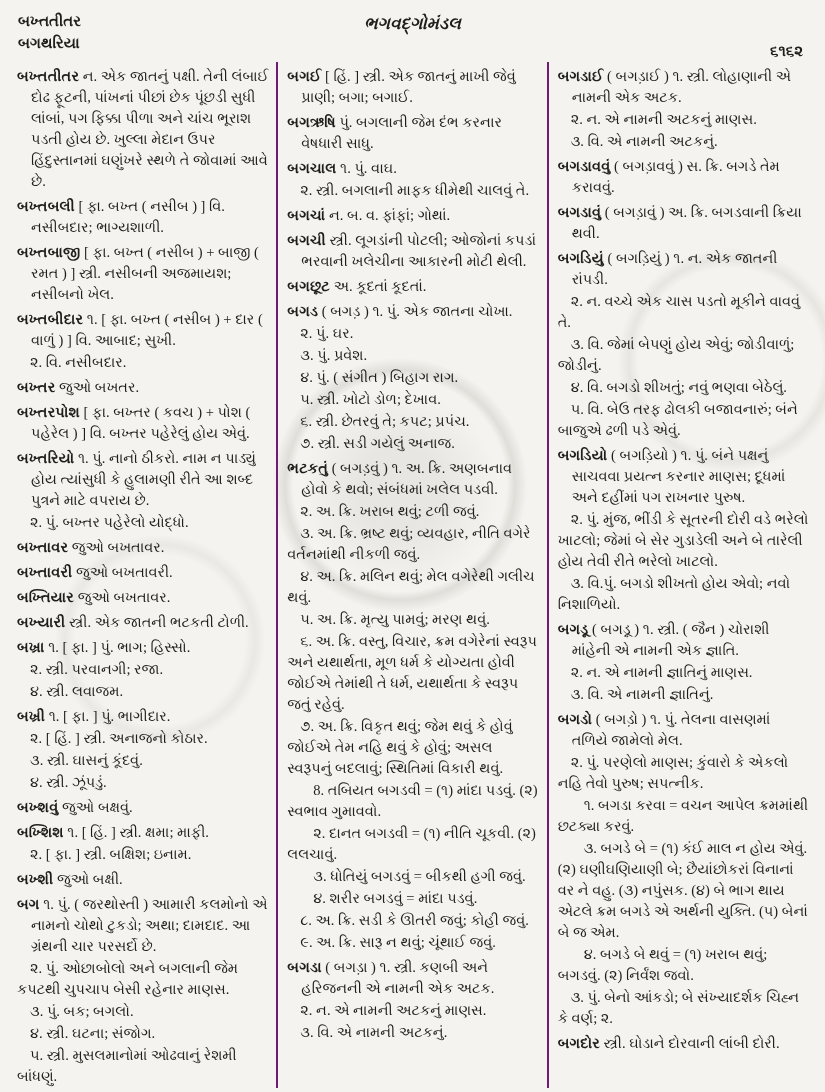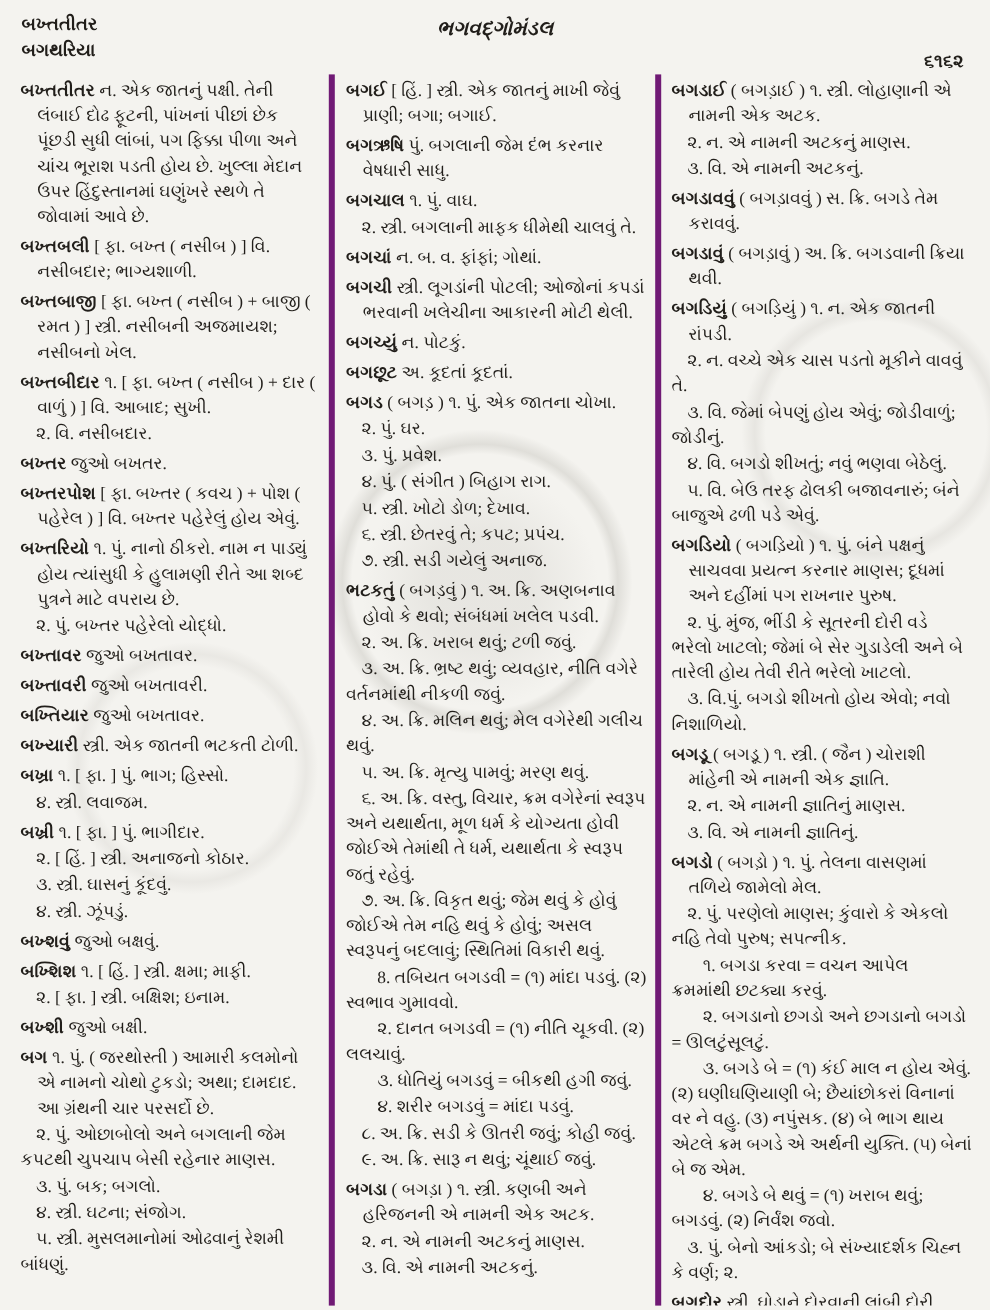--- a/index.html
+++ b/index.html
@@ -33,21 +33,21 @@
     position:absolute;top:62px;left:8px;right:8px;bottom:4px;
     display:flex;align-items:stretch;
   }
   .col{
     flex:1 1 0;
     padding:0 7px 0 9px;
     font-size:14.5px;
     line-height:21px;
     overflow:hidden;
   }
-  .col+.col{border-left:5px solid #701a75;}
+  .col+.col{border-left:2px solid #701a75;}
   .col p{margin:0;}
   .p-entry{padding-left:14px;text-indent:-14px;margin-top:4px !important;}
   .p-sense{text-indent:13px;margin-top:1px !important;}
   .p-idiom{text-indent:26px;margin-top:1px !important;}
   b.hw{font-weight:bold;letter-spacing:.2px;}
 </style>
 </head>
 <body>
 
 <div class="page">
@@ -75,20 +75,21 @@
         <p class="p-sense">૨. વિ. નસીબદાર.</p>
         <p class="p-entry"><b class="hw">બખ્તર</b> જુઓ બખતર.</p>
         <p class="p-entry"><b class="hw">બખ્તરપોશ</b> [ ફા. બખ્તર ( કવચ ) + પોશ ( પહેરેલ ) ] વિ. બખ્તર પહેરેલું હોય એવું.</p>
         <p class="p-entry"><b class="hw">બખ્તરિયો</b> ૧. પું. નાનો ઠીકરો. નામ ન પાડ્યું હોય ત્યાંસુધી કે હુલામણી રીતે આ શબ્દ પુત્રને માટે વપરાય છે.</p>
         <p class="p-sense">૨. પું. બખ્તર પહેરેલો યોદ્ધો.</p>
         <p class="p-entry"><b class="hw">બખ્તાવર</b> જુઓ બખતાવર.</p>
         <p class="p-entry"><b class="hw">બખ્તાવરી</b> જુઓ બખતાવરી.</p>
         <p class="p-entry"><b class="hw">બખ્તિયાર</b> જુઓ બખતાવર.</p>
         <p class="p-entry"><b class="hw">બખ્યારી</b> સ્ત્રી. એક જાતની ભટકતી ટોળી.</p>
         <p class="p-entry"><b class="hw">બખ્રા</b> ૧. [ ફા. ] પું. ભાગ; હિસ્સો.</p>
+        <p class="p-sense">૨. સ્ત્રી. પરવાનગી; રજા.</p>
         <p class="p-sense">૪. સ્ત્રી. લવાજમ.</p>
         <p class="p-entry"><b class="hw">બખ્રી</b> ૧. [ ફા. ] પું. ભાગીદાર.</p>
         <p class="p-sense">૨. [ હિં. ] સ્ત્રી. અનાજનો કોઠાર.</p>
         <p class="p-sense">૩. સ્ત્રી. ઘાસનું કૂંદવું.</p>
         <p class="p-sense">૪. સ્ત્રી. ઝૂંપડું.</p>
         <p class="p-entry"><b class="hw">બખ્શવું</b> જુઓ બક્ષવું.</p>
         <p class="p-entry"><b class="hw">બખ્શિશ</b> ૧. [ હિં. ] સ્ત્રી. ક્ષમા; માફી.</p>
         <p class="p-sense">૨. [ ફા. ] સ્ત્રી. બક્ષિશ; ઇનામ.</p>
         <p class="p-entry"><b class="hw">બખ્શી</b> જુઓ બક્ષી.</p>
         <p class="p-entry"><b class="hw">બગ</b> ૧. પું. ( જરથોસ્તી ) આમારી કલમોનો એ નામનો ચોથો ટુકડો; અથા; દામદાદ. આ ગ્રંથની ચાર પરસર્દો છે.</p>
@@ -97,21 +98,20 @@
         <p class="p-sense">૪. સ્ત્રી. ઘટના; સંજોગ.</p>
         <p class="p-sense">૫. સ્ત્રી. મુસલમાનોમાં ઓઢવાનું રેશમી બાંધણું.</p>
       </div>
     <div class="col">
         <p class="p-entry"><b class="hw">બગઈ</b> [ હિં. ] સ્ત્રી. એક જાતનું માખી જેવું પ્રાણી; બગા; બગાઈ.</p>
         <p class="p-entry"><b class="hw">બગઋષિ</b> પું. બગલાની જેમ દંભ કરનાર વેષધારી સાધુ.</p>
         <p class="p-entry"><b class="hw">બગચાલ</b> ૧. પું. વાઘ.</p>
         <p class="p-sense">૨. સ્ત્રી. બગલાની માફક ધીમેથી ચાલવું તે.</p>
         <p class="p-entry"><b class="hw">બગચાં</b> ન. બ. વ. ફાંફાં; ગોથાં.</p>
         <p class="p-entry"><b class="hw">બગચી</b> સ્ત્રી. લૂગડાંની પોટલી; ઓજોનાં કપડાં ભરવાની ખલેચીના આકારની મોટી થેલી.</p>
-        <p class="p-entry"><b class="hw">બગચ્યું</b> ન. પોટકું.</p>
         <p class="p-entry"><b class="hw">બગછૂટ</b> અ. કૂદતાં કૂદતાં.</p>
         <p class="p-entry"><b class="hw">બગડ</b> ( બગડ઼ ) ૧. પું. એક જાતના ચોખા.</p>
         <p class="p-sense">૨. પું. ઘર.</p>
         <p class="p-sense">૩. પું. પ્રવેશ.</p>
         <p class="p-sense">૪. પું. ( સંગીત ) બિહાગ રાગ.</p>
         <p class="p-sense">૫. સ્ત્રી. ખોટો ડોળ; દેખાવ.</p>
         <p class="p-sense">૬. સ્ત્રી. છેતરવું તે; કપટ; પ્રપંચ.</p>
         <p class="p-sense">૭. સ્ત્રી. સડી ગયેલું અનાજ.</p>
         <p class="p-entry"><b class="hw">ભટકતું</b> ( બગડ઼વું ) ૧. અ. ક્રિ. અણબનાવ હોવો કે થવો; સંબંધમાં ખલેલ પડવી.</p>
         <p class="p-sense">૨. અ. ક્રિ. ખરાબ થવું; ટળી જવું.</p>
@@ -143,21 +143,20 @@
         <p class="p-sense">૫. વિ. બેઉ તરફ ઢોલકી બજાવનારું; બંને બાજુએ ઢળી પડે એવું.</p>
         <p class="p-entry"><b class="hw">બગડિયો</b> ( બગડ઼િયો ) ૧. પું. બંને પક્ષનું સાચવવા પ્રયત્ન કરનાર માણસ; દૂધમાં અને દહીંમાં પગ રાખનાર પુરુષ.</p>
         <p class="p-sense">૨. પું. મુંજ, ભીંડી કે સૂતરની દોરી વડે ભરેલો ખાટલો; જેમાં બે સેર ગુડાડેલી અને બે તારેલી હોય તેવી રીતે ભરેલો ખાટલો.</p>
         <p class="p-sense">૩. વિ.પું. બગડો શીખતો હોય એવો; નવો નિશાળિયો.</p>
         <p class="p-entry"><b class="hw">બગડૂ</b> ( બગડ઼ૂ ) ૧. સ્ત્રી. ( જૈન ) ચોરાશી માંહેની એ નામની એક જ્ઞાતિ.</p>
         <p class="p-sense">૨. ન. એ નામની જ્ઞાતિનું માણસ.</p>
         <p class="p-sense">૩. વિ. એ નામની જ્ઞાતિનું.</p>
         <p class="p-entry"><b class="hw">બગડો</b> ( બગડ઼ો ) ૧. પું. તેલના વાસણમાં તળિયે જામેલો મેલ.</p>
         <p class="p-sense">૨. પું. પરણેલો માણસ; કુંવારો કે એકલો નહિ તેવો પુરુષ; સપત્નીક.</p>
         <p class="p-idiom">૧. બગડા કરવા = વચન આપેલ ક્રમમાંથી છટક્યા કરવું.</p>
-        <p class="p-idiom">૨. બગડાનો છગડો અને છગડાનો બગડો = ઊલટુંસૂલટું.</p>
         <p class="p-idiom">૩. બગડે બે = (૧) કંઈ માલ ન હોય એવું. (૨) ઘણીઘણિયાણી બે; છૈયાંછોકરાં વિનાનાં વર ને વહુ. (૩) નપુંસક. (૪) બે ભાગ થાય એટલે ક્રમ બગડે એ અર્થની યુક્તિ. (૫) બેનાં બે જ એમ.</p>
         <p class="p-idiom">૪. બગડે બે થવું = (૧) ખરાબ થવું; બગડવું. (૨) નિર્વંશ જવો.</p>
         <p class="p-sense">૩. પું. બેનો આંકડો; બે સંખ્યાદર્શક ચિહ્ન કે વર્ણ; ૨.</p>
         <p class="p-entry"><b class="hw">બગદોર</b> સ્ત્રી. ઘોડાને દોરવાની લાંબી દોરી.</p>
       </div>
   </div>
 
 </div>
 
 </body></html>

